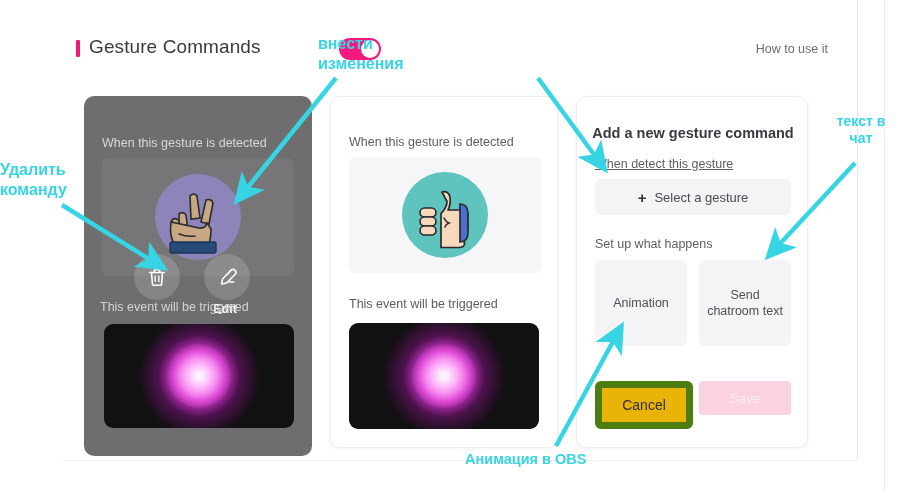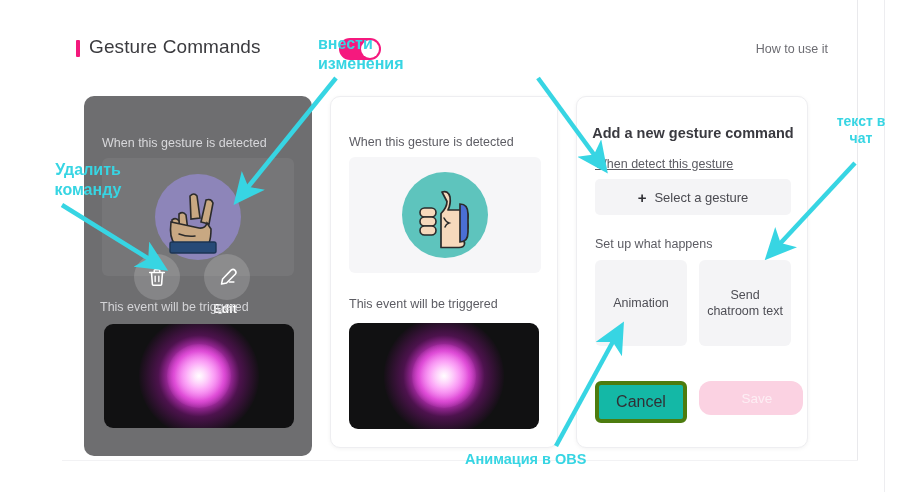--- a/index.html
+++ b/index.html
@@ -164,39 +164,39 @@
     font-size:12.5px;color:#4e4e55;line-height:1.3;cursor:pointer;padding:0 6px;
     box-sizing:border-box;
   }
   .opt.left{left:0;}
   .opt.right{left:104px;}
   .c3-actions{
     position:absolute;left:18px;top:284px;width:196px;height:34px;
   }
   .btn-cancel{
     position:absolute;left:0;top:0;width:84px;height:34px;
-    background:#14b8a6;border:4px solid #4d7c0f;border-radius:6px;
+    background:#eab308;border:7px solid #4d7c0f;border-radius:6px;
     display:flex;align-items:center;justify-content:center;
-    font-size:16px;color:#303035;cursor:pointer;
+    font-size:14px;color:#303035;cursor:pointer;
   }
   .btn-save{
     position:absolute;left:104px;top:0;width:92px;height:34px;
-    background:#fbd2e2;border-radius:12px;
+    background:#fbd2e2;border-radius:4px;
     display:flex;align-items:center;justify-content:center;
-    font-size:13.5px;color:#fdeef4;cursor:pointer;padding-left:12px;
+    font-size:13.5px;color:#fdeef4;cursor:pointer;
   }
 
   
   .anno{
     position:absolute;color:#37d5e3;font-weight:bold;line-height:1.22;
     font-family:"Liberation Sans", sans-serif;
   }
   .anno.a1{left:318px;top:34px;font-size:16px;width:110px;}
   .anno.a2{left:490px;top:33px;font-size:16px;width:110px;text-align:center;}
-  .anno.a3{left:0px;top:160px;font-size:16px;width:88px;text-align:center;margin-left:44px;}
+  .anno.a3{left:0px;top:160px;font-size:16px;width:88px;text-align:left;}
   .anno.a4{left:828px;top:113px;font-size:14px;width:66px;text-align:center;}
   .anno.a5{left:465px;top:451px;font-size:14.5px;}
 
   svg.arrows{position:absolute;left:0;top:0;width:900px;height:500px;pointer-events:none;}
 </style>
 </head>
 <body>
 
 <div id="app">
 

